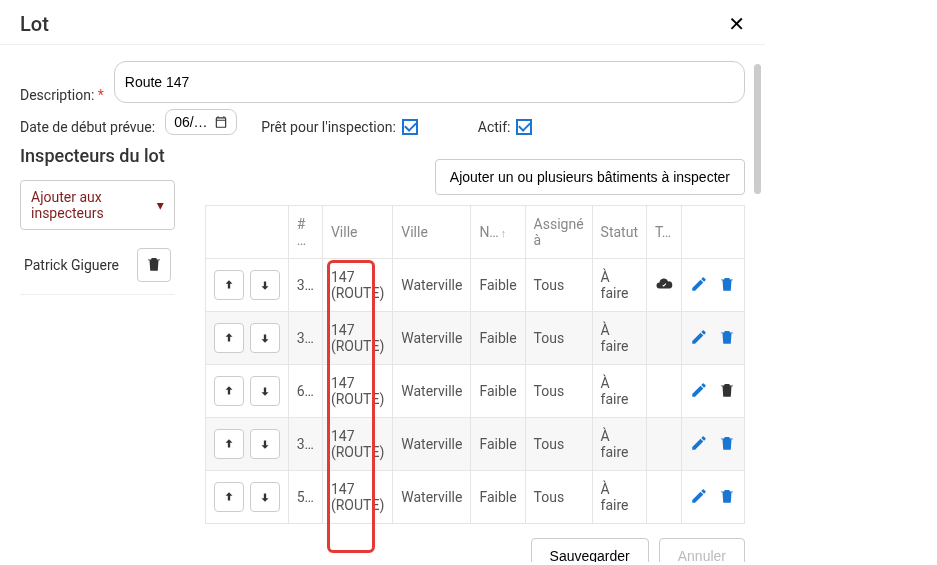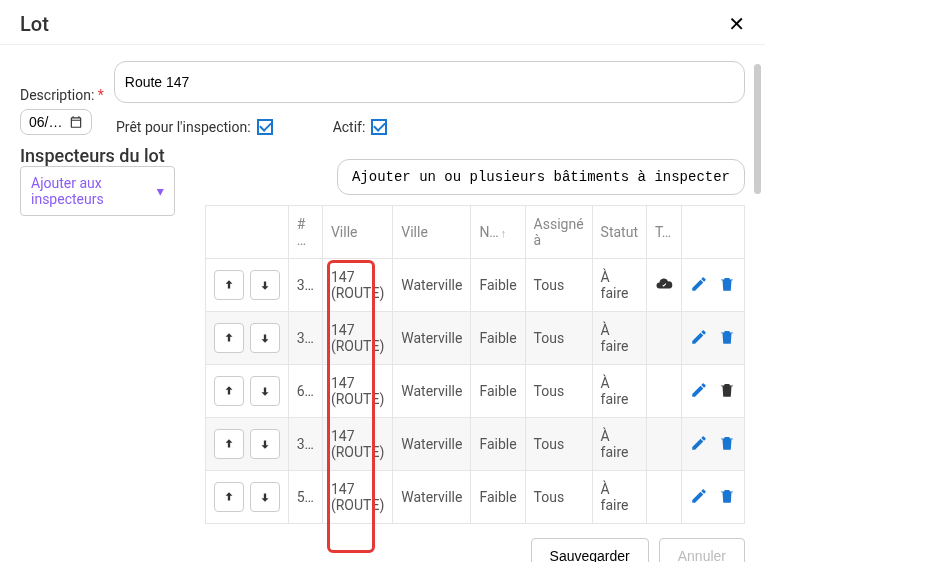--- a/index.html
+++ b/index.html
@@ -19,28 +19,28 @@
 .date-input { border: none; width: 36px; font-size: 14px; outline: none; }
 .calendar-icon { margin-left: 4px; }
 .check-label { margin-right: 6px; }
 .check-group { display: flex; align-items: center; margin-right: 60px; }
 .checkbox-mark { width: 16px; height: 16px; border: 2px solid #1976d2; position: relative; }
 .checkbox-mark::after { content: ""; position: absolute; left: 3px; top: -1px; width: 5px; height: 9px; border: solid #1976d2; border-width: 0 2px 2px 0; transform: rotate(45deg); }
 
 .two-col { display: flex; gap: 30px; margin-top: 10px; }
 .left-col { width: 220px; }
 .right-col { flex: 1; }
-.section-title { font-size: 18px; font-weight: 500; margin-bottom: 0; }
-
-.add-inspector { display: flex; justify-content: space-between; align-items: center; border: 1px solid #ccc; border-radius: 4px; padding: 8px 10px; color: #8b5cf6; margin-bottom: 6px; cursor: pointer; }
+.section-title { font-size: 18px; font-weight: 500; margin-bottom: 14px; }
+
+.add-inspector { display: flex; justify-content: space-between; align-items: center; border: 1px solid #ccc; border-radius: 4px; padding: 8px 10px; color: #7f1d1d; margin-bottom: 6px; cursor: pointer; }
 .inspector-row { display: flex; justify-content: space-between; align-items: center; padding: 12px 4px; border-bottom: 1px solid #eee; }
 .del-btn { width: 34px; height: 34px; border: 1px solid #ccc; border-radius: 4px; background: #fff; display: flex; align-items: center; justify-content: center; cursor: pointer; }
 
 .add-building-row { display: flex; justify-content: flex-end; margin: 14px 0 10px 0; }
-.add-building-btn { border: 1px solid #ccc; border-radius: 12px; background: #fff; padding: 9px 14px; cursor: pointer; font-size: 14px; font-family: Liberation Mono, monospace; }
+.add-building-btn { border: 1px solid #ccc; border-radius: 4px; background: #fff; padding: 9px 14px; cursor: pointer; font-size: 14px; }
 
 .table { border: 1px solid #e5e5e5; border-collapse: collapse; width: 100%; }
 .table th, .table td { border: 1px solid #e5e5e5; padding: 10px 8px; text-align: left; font-size: 14px; font-weight: 400; color: #555; }
 .table th { color: #888; font-weight: 400; }
 .table tr.alt td { background: #f7f7f7; }
 .move-btns { display: flex; gap: 6px; }
 .move-btn { width: 30px; height: 30px; border: 1px solid #ccc; border-radius: 4px; background: #fff; display: flex; align-items: center; justify-content: center; cursor: pointer; }
 .actions { display: flex; gap: 10px; align-items: center; }
 .icon-black { fill: #333; }
 .sort-arrow { font-size: 11px; vertical-align: middle; color: #aaa; margin-left: 2px; }
@@ -71,20 +71,21 @@
 
     <div class="form-row">
       <label>
         <span>Description:</span>
         <span class="required"> *</span>
       </label>
       <input class="desc-input" value="Route 147" style="">
     </div>
 
     <div class="form-row">
+      <label>Date de début prévue:</label>
       <div class="date-input-wrap">
         <input class="date-input" value="06/…" style="">
         <svg class="icon-sm calendar-icon" viewBox="0 0 24 24">
             <path fill="#333" d="M19 4h-1V2h-2v2H8V2H6v2H5a2 2 0 0 0-2 2v14a2 2 0 0 0 2 2h14a2 2 0 0 0 2-2V6a2 2 0 0 0-2-2zm0 16H5V10h14v10zM5 8V6h14v2H5z"></path>
           </svg>
       </div>
 
       <div class="check-group">
         <span class="check-label">Prêt pour l'inspection:</span>
         <div class="checkbox-mark"></div>
@@ -97,20 +98,28 @@
     </div>
 
     <div class="two-col">
       <div class="left-col">
         <div class="section-title">Inspecteurs du lot</div>
         <div class="add-inspector">
           <span>Ajouter aux inspecteurs</span>
           <span>▾</span>
         </div>
         <div id="inspectors-list">
+            <div class="inspector-row">
+              <span>Patrick Giguere</span>
+              <button class="del-btn">
+                <span class="icon-black"><svg class="icon" viewBox="0 0 24 24">
+                    <path fill="#333" d="M6 7h12l-1 14H7L6 7zm3-3h6l1 2H8l1-2zM4 6h16v1H4z"></path>
+                  </svg></span>
+              </button>
+            </div>
           </div>
       </div>
 
       <div class="right-col">
         <div class="add-building-row">
           <button class="add-building-btn">Ajouter un ou plusieurs bâtiments à inspecter</button>
         </div>
 
         <table class="table">
           <thead>

